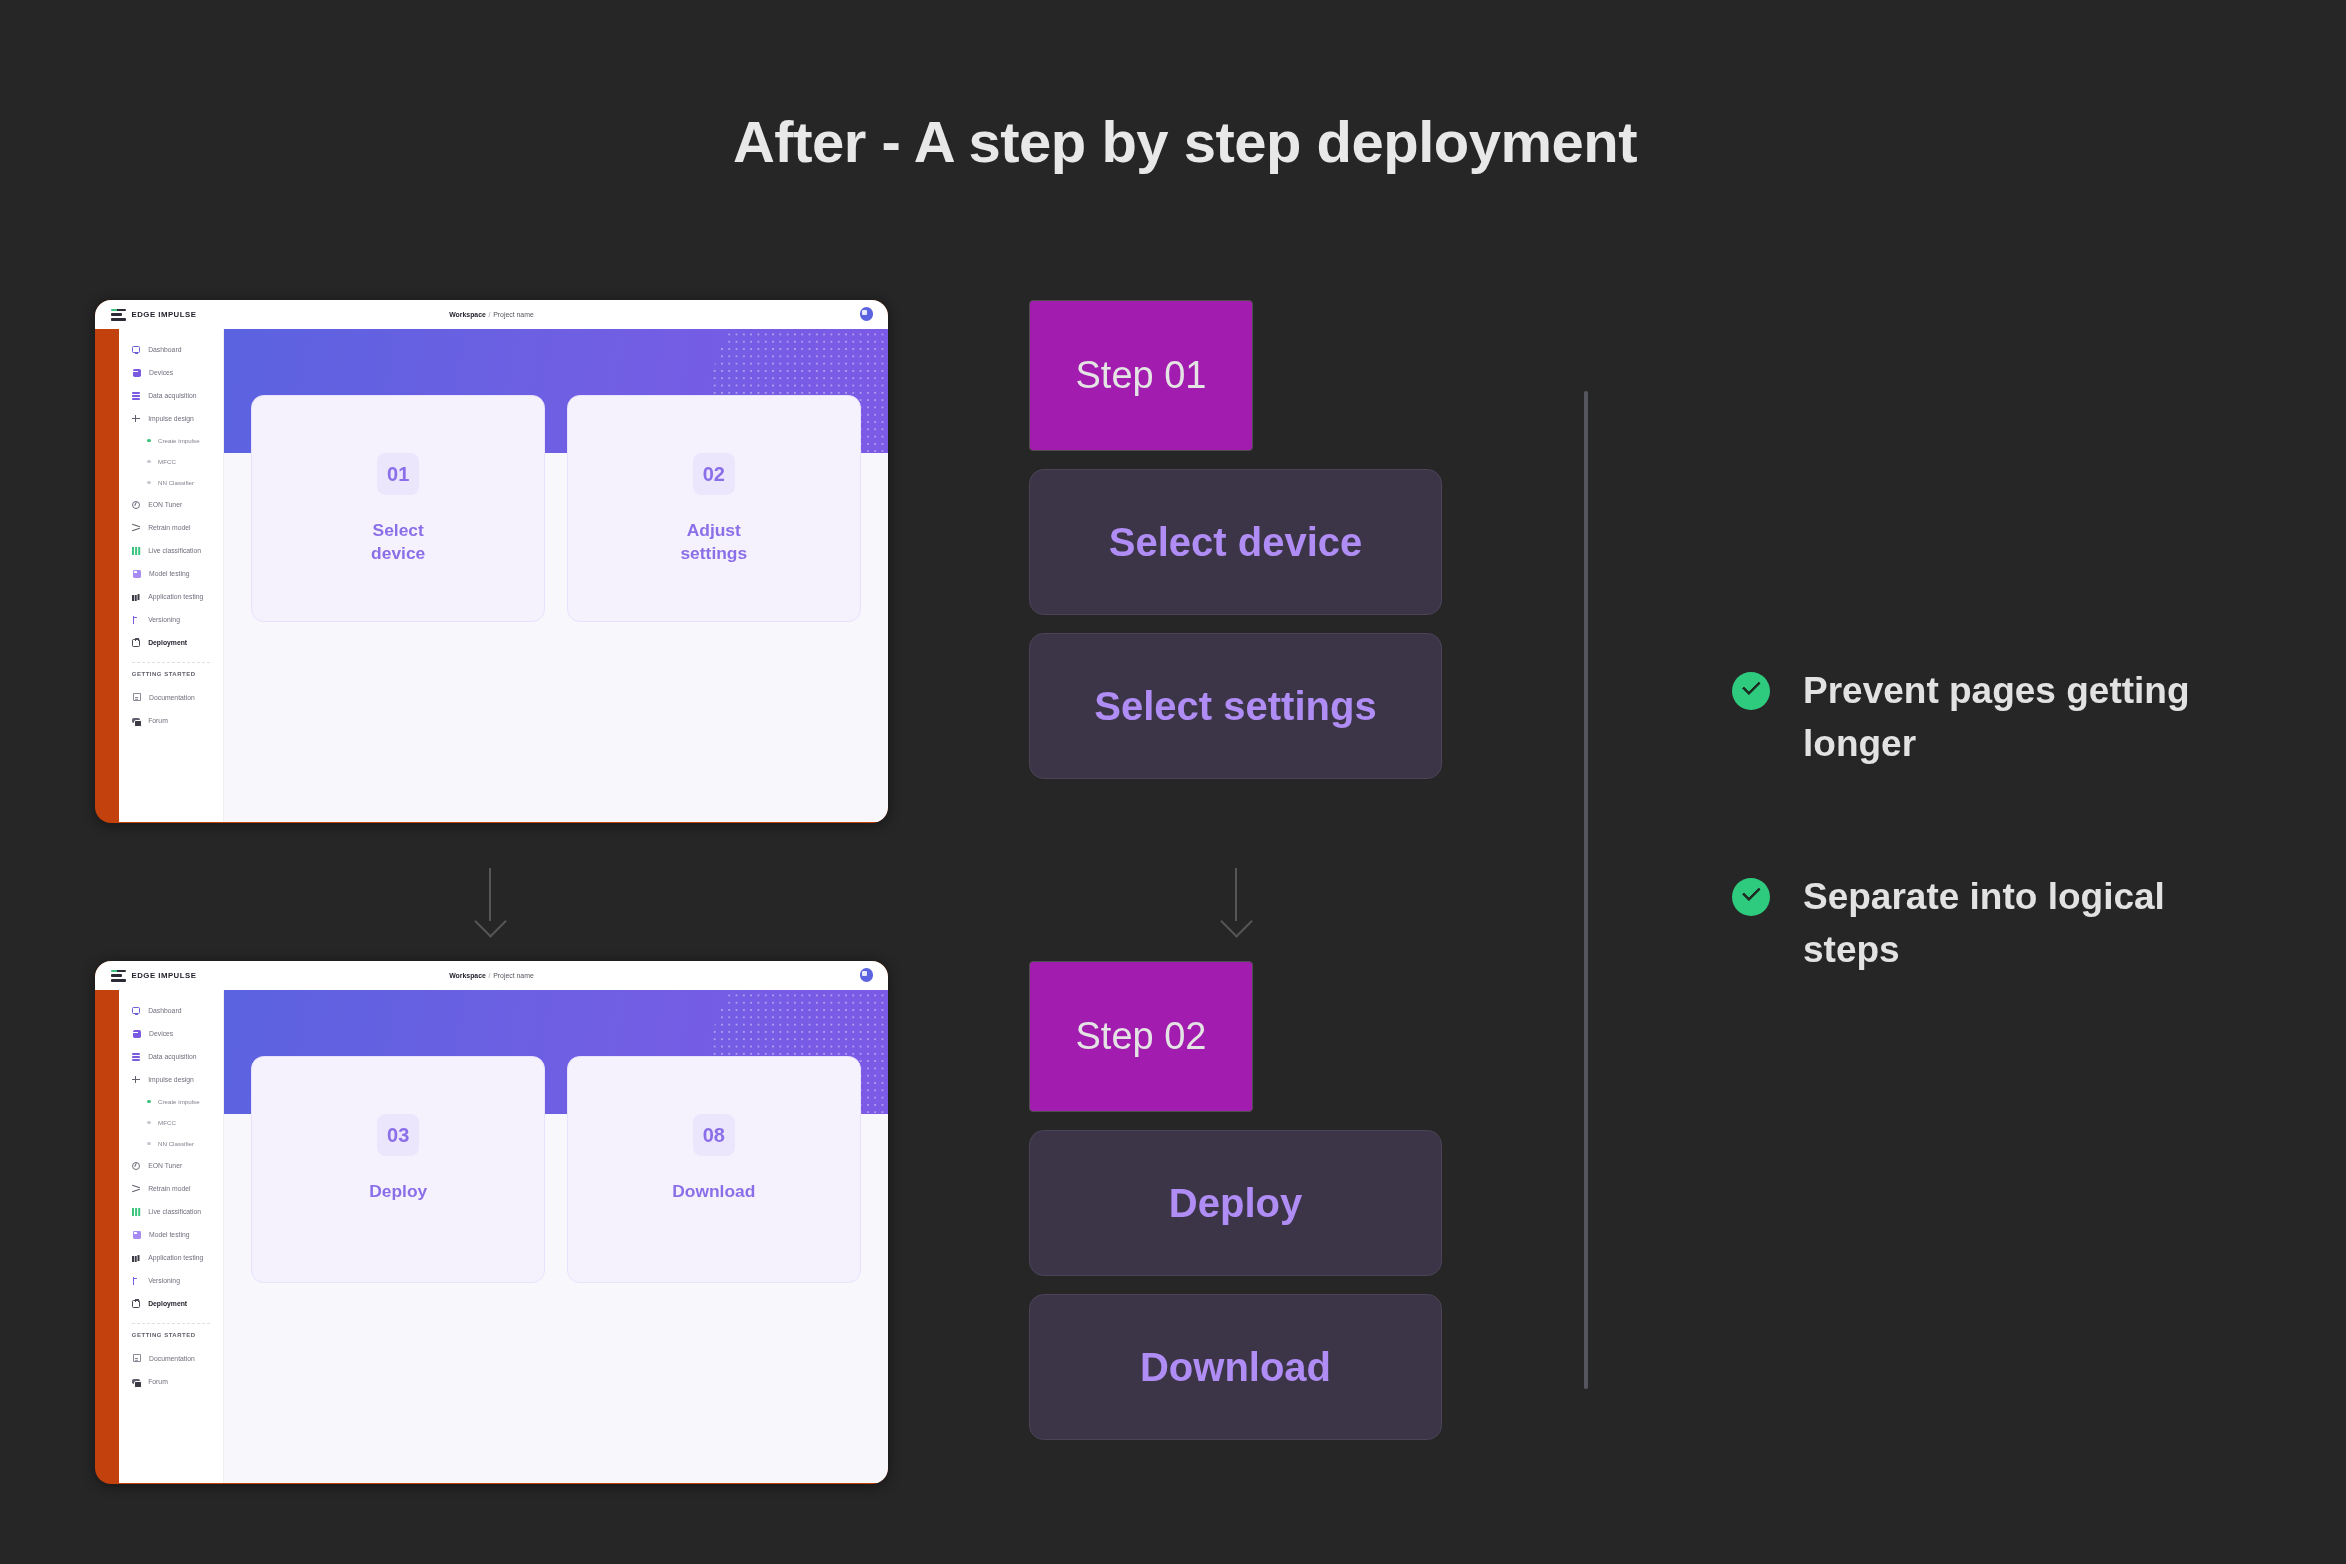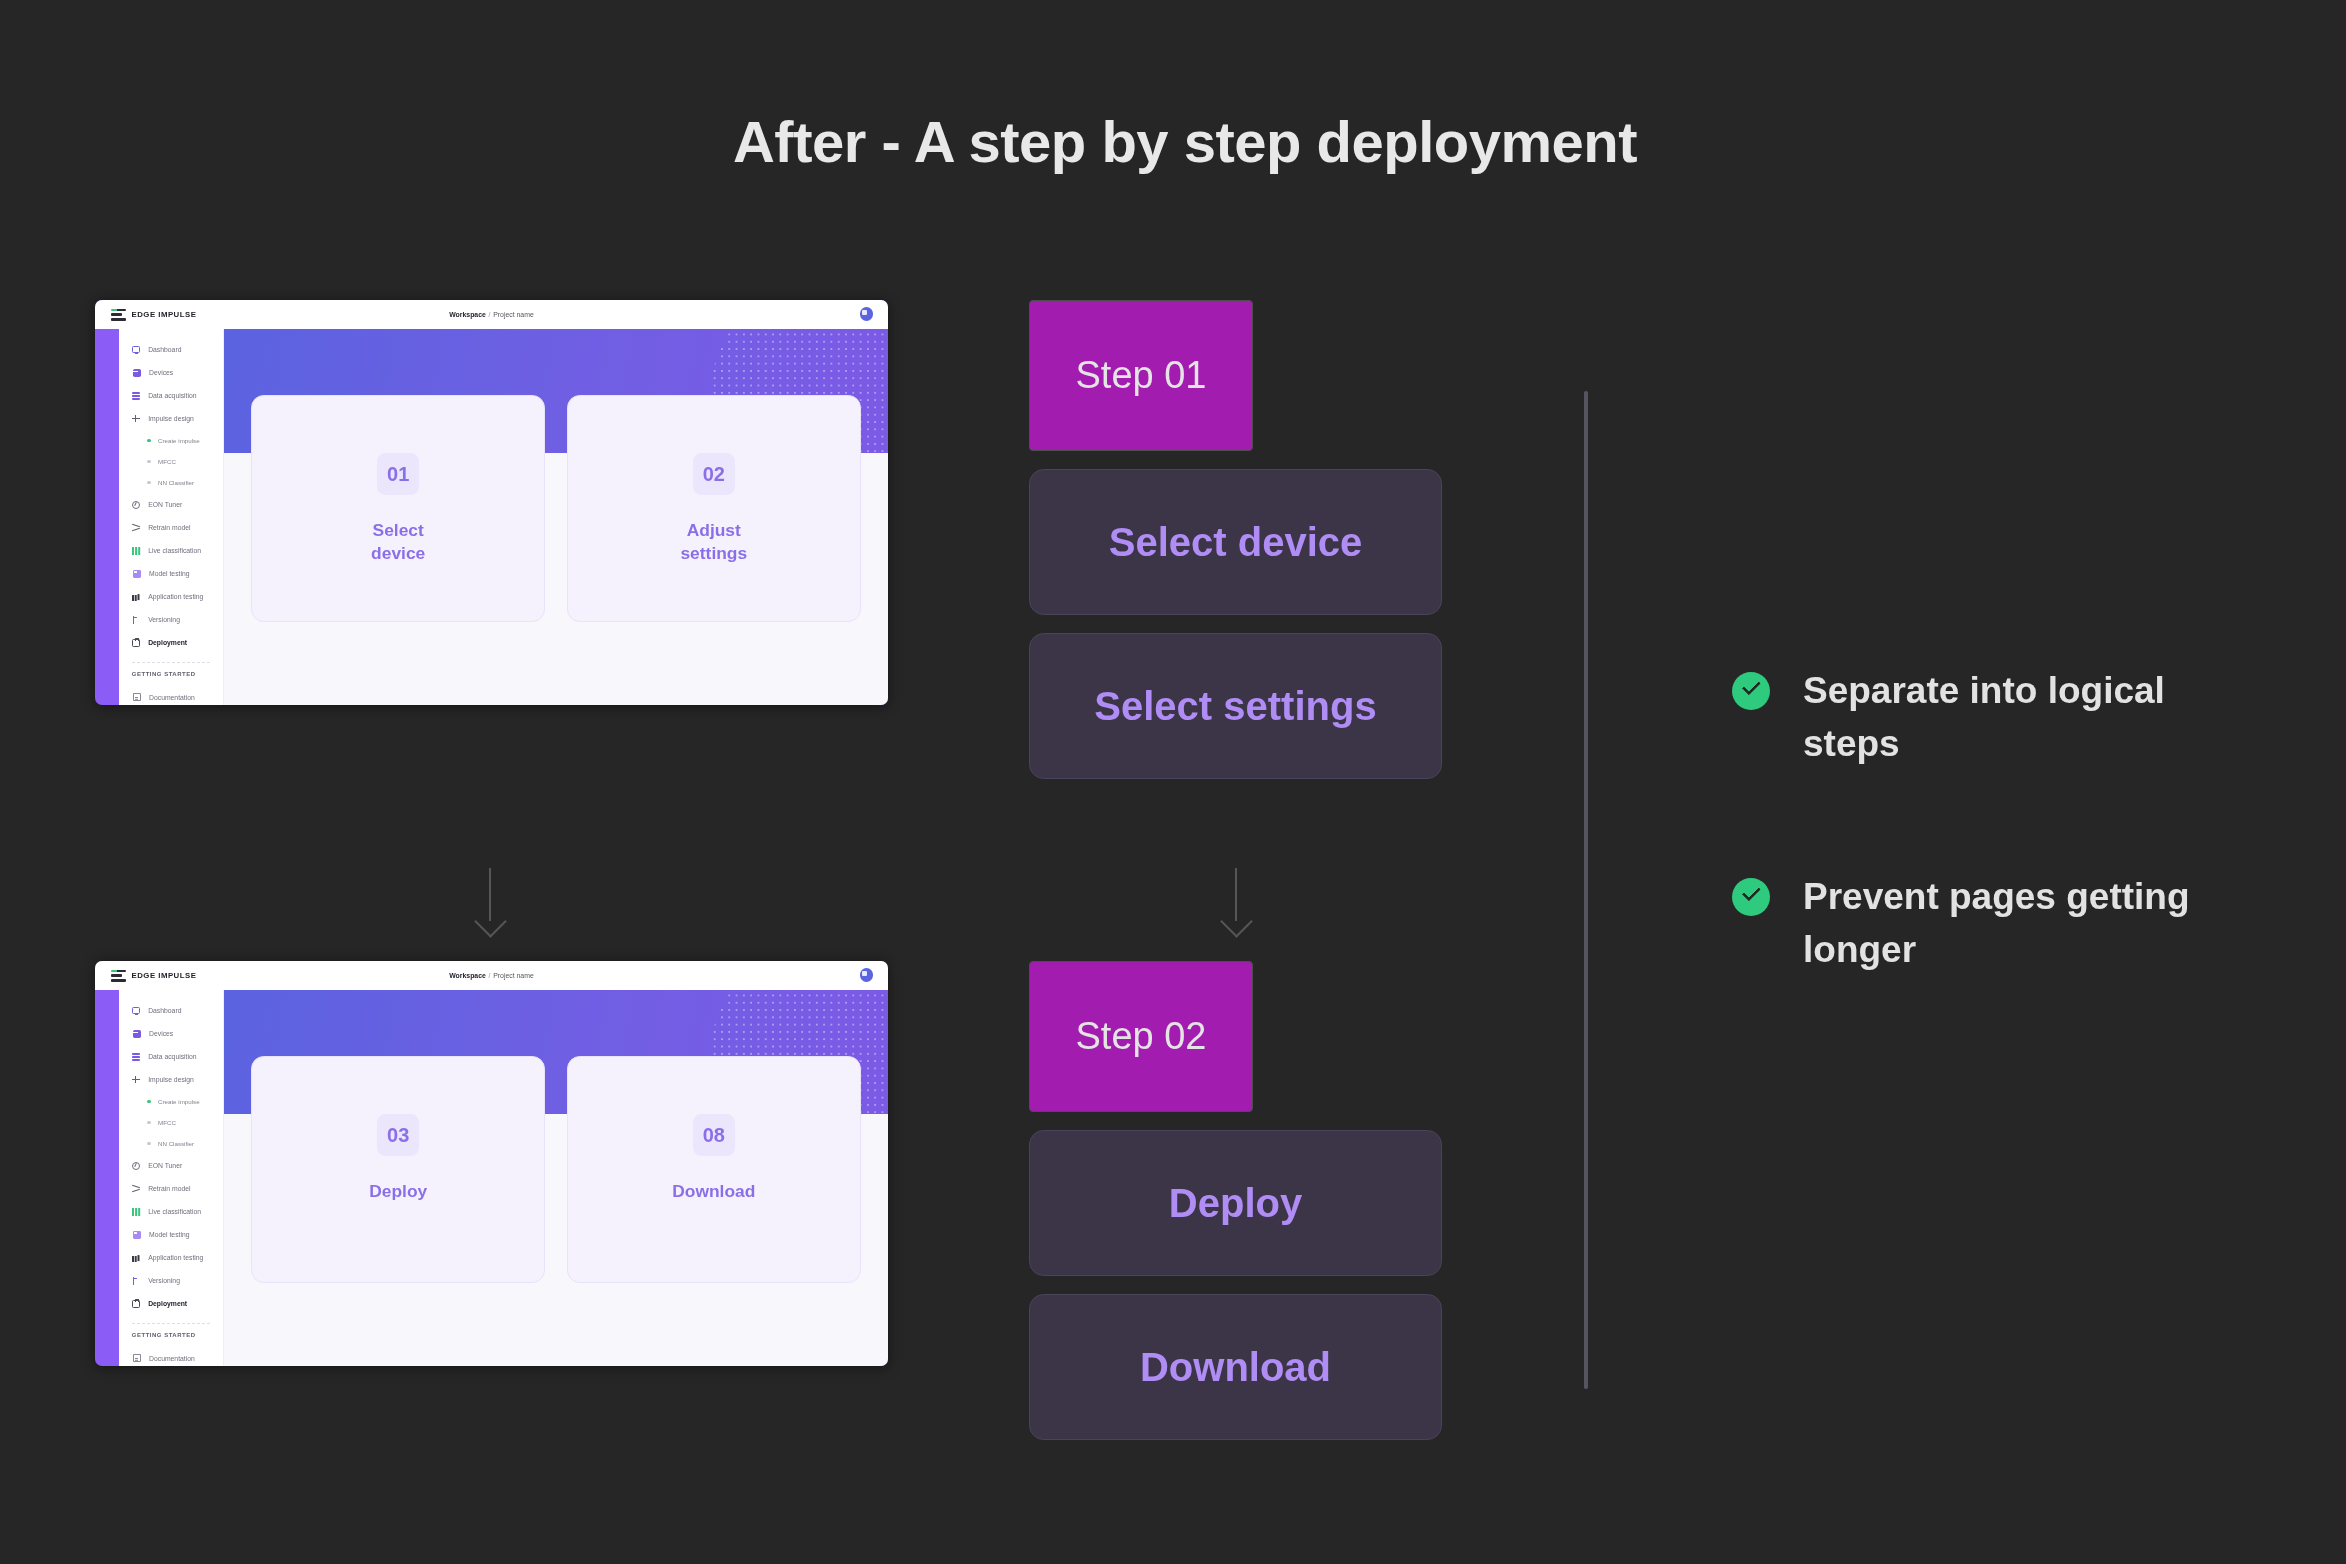--- a/index.html
+++ b/index.html
@@ -16,23 +16,23 @@
     position:absolute; top:108px; left:0; width:100%;
     text-align:center;
     font-size:58px; font-weight:bold; letter-spacing:-0.5px;
     color:#e8e8e8;
     padding-left:24px;
   }
 
   
   .mockup{
     position:absolute;
-    width:793px; height:405px;
-    background:#8b5cf6;
-    border-radius:7px;
+    width:793px; height:523px;
+    background:#c2410c;
+    border-radius:16px;
     overflow:hidden;
     box-shadow:0 1.8px 12.8px rgba(0,0,0,.45);
   }
   #mockup-1{ left:95px; top:300px; }
   #mockup-2{ left:95px; top:961px; }
 
   .mk-topbar{
     position:relative; height:29px; background:#fff;
     display:flex; align-items:center;
   }
@@ -457,20 +457,20 @@
   <div class="step-badge">Step 02</div>
   <div class="step-box">Deploy</div>
   <div class="step-box">Download</div>
 </div>
 
 <div class="divider"></div>
 
 <div class="benefits">
   <div class="benefit">
     <span class="check"></span>
-    <span class="benefit-text">Separate into logical steps</span>
+    <span class="benefit-text">Prevent pages getting longer</span>
   </div>
   <div class="benefit">
     <span class="check"></span>
-    <span class="benefit-text">Prevent pages getting longer</span>
+    <span class="benefit-text">Separate into logical steps</span>
   </div>
 </div>
 
 
 </body></html>

